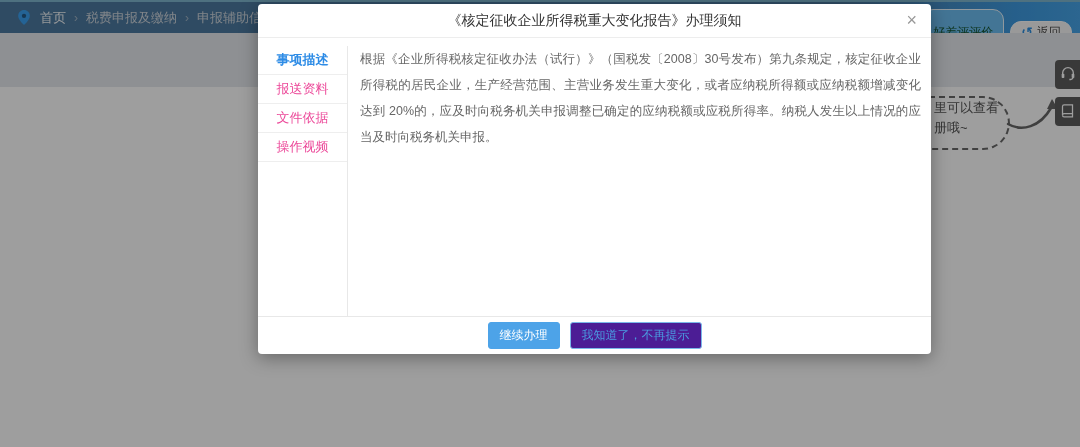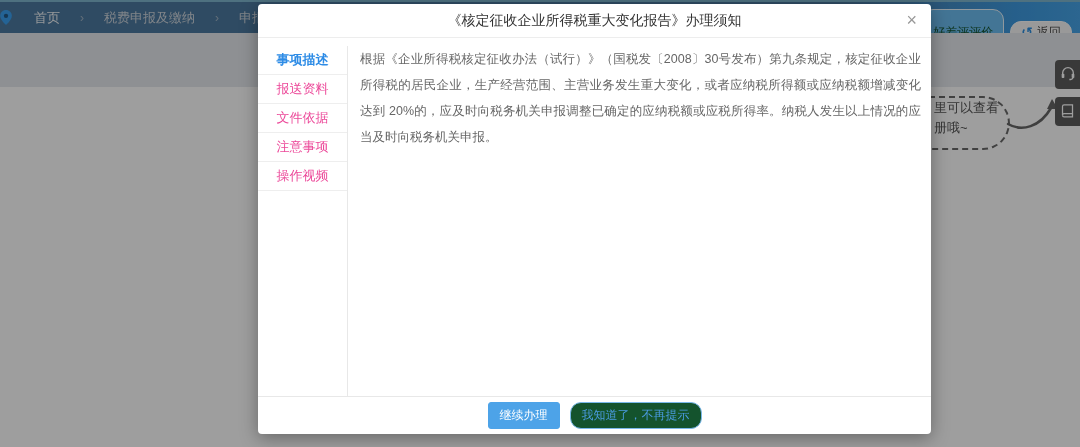--- a/index.html
+++ b/index.html
@@ -3,21 +3,21 @@
 <meta charset="utf-8">
 <style>
   html,body{margin:0;padding:0;}
   #app{position:relative;width:1080px;height:447px;overflow:hidden;background:#fff;
        font-family:"Liberation Sans","DejaVu Sans",sans-serif;}
 
   
   .topbar{position:absolute;top:0;left:0;width:1080px;height:33px;box-sizing:border-box;
           background:linear-gradient(90deg,#4d7aa0 0%,#4d7aa0 78%,#3e9ae0 94%,#47a5e8 100%);
           border-top:2px solid #7fb6cf;display:flex;align-items:center;}
-  .breadcrumb{display:flex;align-items:center;gap:20px;font-size:13px;}
+  .breadcrumb{display:flex;align-items:center;gap:8px;padding-left:18px;font-size:13px;}
   .crumb{color:#cfd6dd;white-space:nowrap;cursor:pointer;}
   .crumb.home{color:#f2f5f8;}
   .crumb.current{cursor:default;}
   .crumb-sep{color:#9fb3c5;font-size:12px;}
   .pin{display:flex;align-items:center;margin-right:2px;}
 
   .top-actions{position:absolute;right:8px;top:7px;display:flex;gap:6px;align-items:center;}
   .btn-rating{background:#6cbdf0;border:1px solid #e8f5fd;color:#14532d;border-radius:11px;
               font-size:12px;padding:15px 10px;line-height:1.2;cursor:pointer;
               font-family:Liberation Serif, serif;}
@@ -36,40 +36,40 @@
   .bubble{position:absolute;left:902px;top:96px;width:108px;height:54px;box-sizing:border-box;
           border:2px dashed #6a6a6a;border-radius:27px;display:flex;flex-direction:column;
           justify-content:flex-start;padding-left:30px;font-size:13px;color:#555;line-height:20px;
           white-space:nowrap;}
   .bubble-arrow{position:absolute;left:1006px;top:96px;}
 
   
   .overlay{position:absolute;inset:0;background:rgba(0,0,0,0.38);z-index:5;}
 
   
-  .modal{position:absolute;left:258px;top:4px;width:673px;height:430px;background:#fff;
+  .modal{position:absolute;left:258px;top:4px;width:673px;height:350px;background:#fff;
          border-radius:4px;z-index:10;box-shadow:0 4px 18px rgba(0,0,0,0.35);
          display:flex;flex-direction:column;box-sizing:border-box;}
   .modal-header{height:33px;min-height:33px;border-bottom:1px solid #ededed;display:flex;
                 align-items:center;justify-content:center;position:relative;
                 font-size:14px;color:#333;}
   .modal-close{position:absolute;right:12px;top:5px;color:#999;font-size:18px;line-height:1;
                background:none;border:none;cursor:pointer;padding:2px;font-family:inherit;}
   .modal-body{flex:1;display:flex;min-height:0;}
   .tabs{width:89px;min-width:89px;border-right:1px solid #e8e8e8;margin-top:8px;}
   .tab{height:28px;line-height:28px;text-align:center;font-size:13px;color:#ec4899;
        border-bottom:1px solid #eeeeee;cursor:pointer;}
   .tab.active{color:#2e8ce6;font-weight:bold;}
   .content{flex:1;padding:8px 10px 0 12px;font-size:12.5px;color:#666;line-height:26px;
            text-align:justify;}
   .modal-footer{height:37px;min-height:37px;border-top:1px solid #e8e8e8;display:flex;
                 align-items:center;justify-content:center;gap:10px;}
   .btn-continue{background:#4da3e8;color:#fff;border:1px solid #4da3e8;border-radius:3px;
                 font-size:12px;padding:4px 11px;cursor:pointer;font-family:inherit;}
-  .btn-dismiss{background:#14532d;color:#4a9be0;border:1px solid #7ab8ea;border-radius:11px;
+  .btn-dismiss{background:#4c1d95;color:#4a9be0;border:1px solid #7ab8ea;border-radius:3px;
                font-size:12px;padding:4px 11px;cursor:pointer;font-family:inherit;}
 </style>
 </head>
 <body>
 
 <div id="app">
 
   <div class="topbar">
     <div class="breadcrumb">
       <span class="pin">
@@ -134,21 +134,20 @@
   <div class="modal">
     <div class="modal-header">
       <span>《核定征收企业所得税重大变化报告》办理须知</span>
       <button class="modal-close">×</button>
     </div>
     <div class="modal-body">
       <div class="tabs">
         <div class="tab active">事项描述</div>
         <div class="tab">报送资料</div>
         <div class="tab">文件依据</div>
-        <div class="tab">注意事项</div>
         <div class="tab">操作视频</div>
       </div>
       <div class="content">
         <span>根据《企业所得税核定征收办法（试行）》（国税发〔2008〕30号发布）第九条规定，核定征收企业所得税的居民企业，生产经营范围、主营业务发生重大变化，或者应纳税所得额或应纳税额增减变化达到 20%的，应及时向税务机关申报调整已确定的应纳税额或应税所得率。纳税人发生以上情况的应当及时向税务机关申报。</span>
       </div>
     </div>
     <div class="modal-footer">
       <button class="btn-continue">继续办理</button>
       <button class="btn-dismiss">我知道了，不再提示</button>
     </div>

